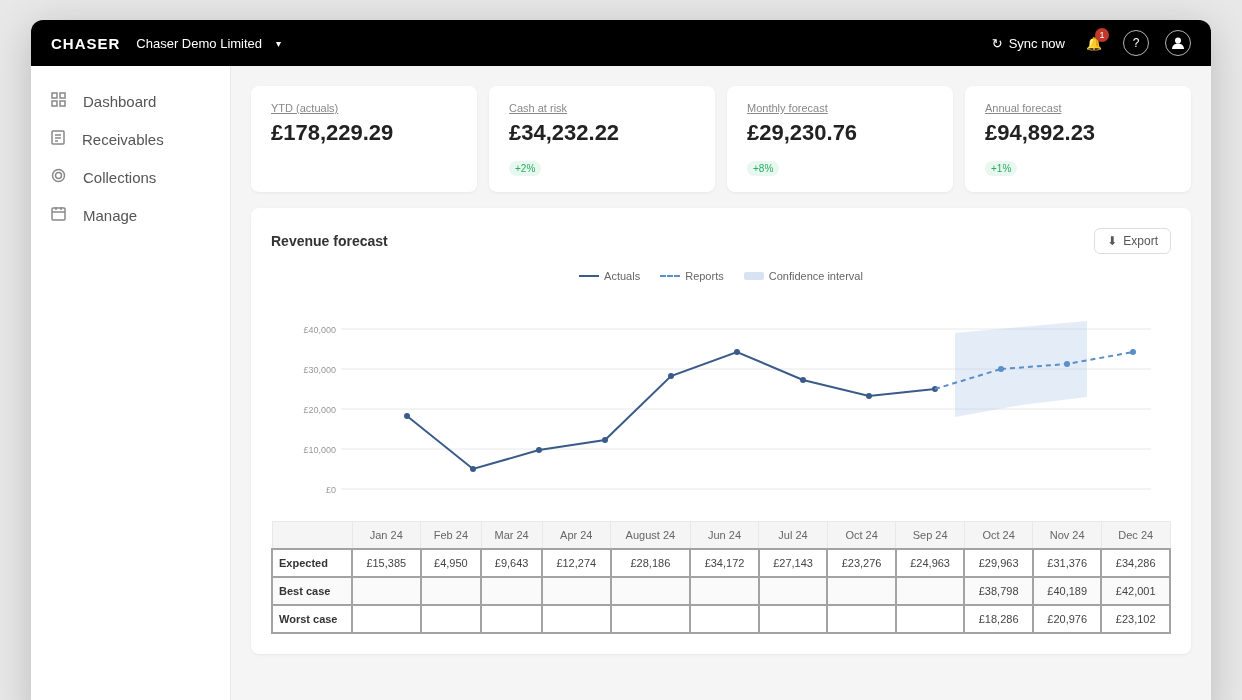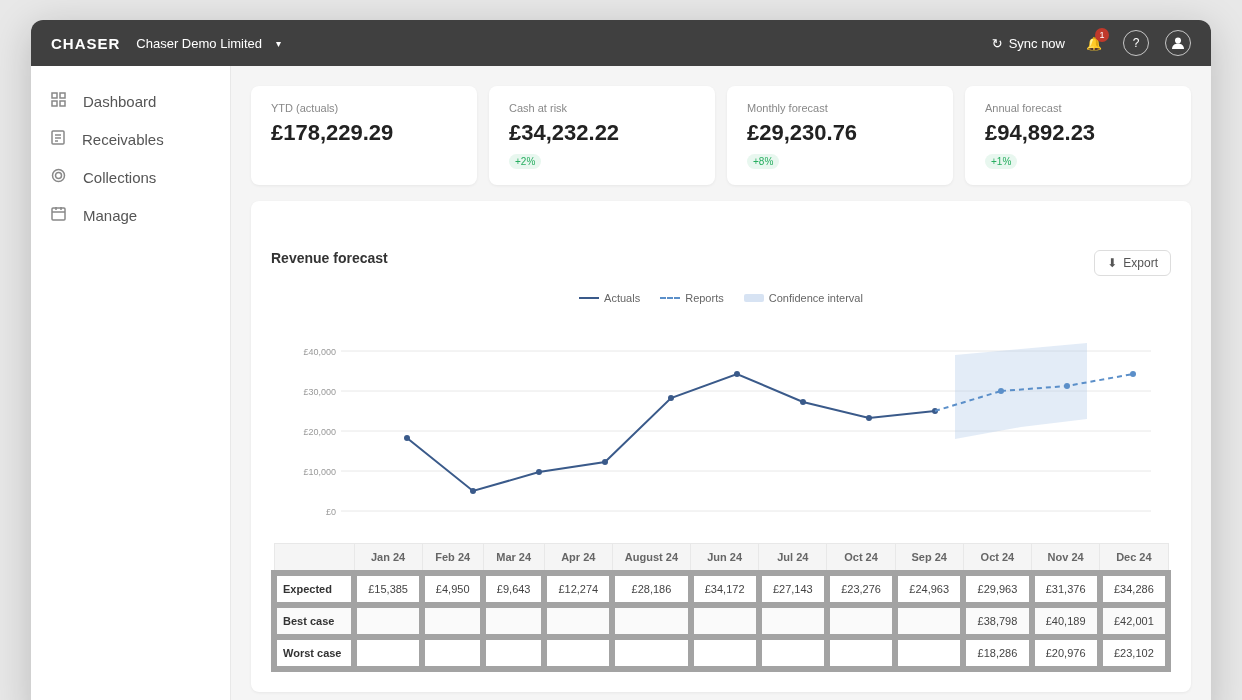--- a/index.html
+++ b/index.html
@@ -14,21 +14,21 @@
     }
     .app-window {
       width: 1180px;
       background: #f5f5f5;
       border-radius: 12px;
       overflow: hidden;
       box-shadow: 0 8px 40px rgba(0,0,0,0.2);
     }
     
     .top-nav {
-      background: #404040;
+      background: #000000;
       height: 46px;
       display: flex;
       align-items: center;
       padding: 0 20px;
       gap: 16px;
     }
     .brand {
       font-weight: 800;
       font-size: 15px;
       color: white;
@@ -130,49 +130,49 @@
     .stat-card {
       background: white;
       border-radius: 8px;
       padding: 16px 20px;
       box-shadow: 0 1px 3px rgba(0,0,0,0.06);
     }
     .stat-label {
       font-size: 11px;
       color: #888;
       margin-bottom: 6px;
+      text-decoration: underline;
     }
     .stat-value {
       font-size: 22px;
       font-weight: 600;
       color: #222;
-      margin-bottom: 5px;
+      margin-bottom: 12px;
     }
     .stat-badge {
       display: inline-block;
       background: #e8f7ef;
       color: #27ae60;
       font-size: 10px;
       padding: 2px 6px;
       border-radius: 10px;
       font-weight: 500;
     }
     
     .chart-card {
       background: white;
       border-radius: 8px;
       padding: 20px;
       box-shadow: 0 1px 3px rgba(0,0,0,0.06);
     }
     .chart-header {
       display: flex;
-      align-items: flex-start;
+      align-items: center;
       justify-content: space-between;
       margin-bottom: 16px;
-      margin-top: 29px;
     }
     .chart-title {
       font-size: 14px;
       font-weight: 600;
       color: #333;
     }
     .export-btn {
       display: flex;
       align-items: center;
       gap: 6px;
@@ -210,30 +210,30 @@
     
     .forecast-table {
       width: 100%;
       border-collapse: collapse;
       font-size: 11px;
       margin-top: 8px;
     }
     .forecast-table th {
       background: #f5f5f5;
       color: #666;
-      font-weight: 700;
+      font-weight: 400;
       padding: 7px 6px;
       text-align: center;
       border: 1px solid #e8e8e8;
     }
     .forecast-table th.row-header { text-align: left; width: 80px; }
     .forecast-table td {
       padding: 7px 6px;
       text-align: center;
-      border: 6px solid #a3a3a3;
+      border: 2px solid #a3a3a3;
       color: #444;
     }
     .forecast-table td.row-label {
       font-weight: 600;
       color: #333;
       text-align: left;
     }
     .forecast-table tr:nth-child(odd) td { background: white; }
     .forecast-table tr:nth-child(even) td { background: #fafafa; }
   </style>

